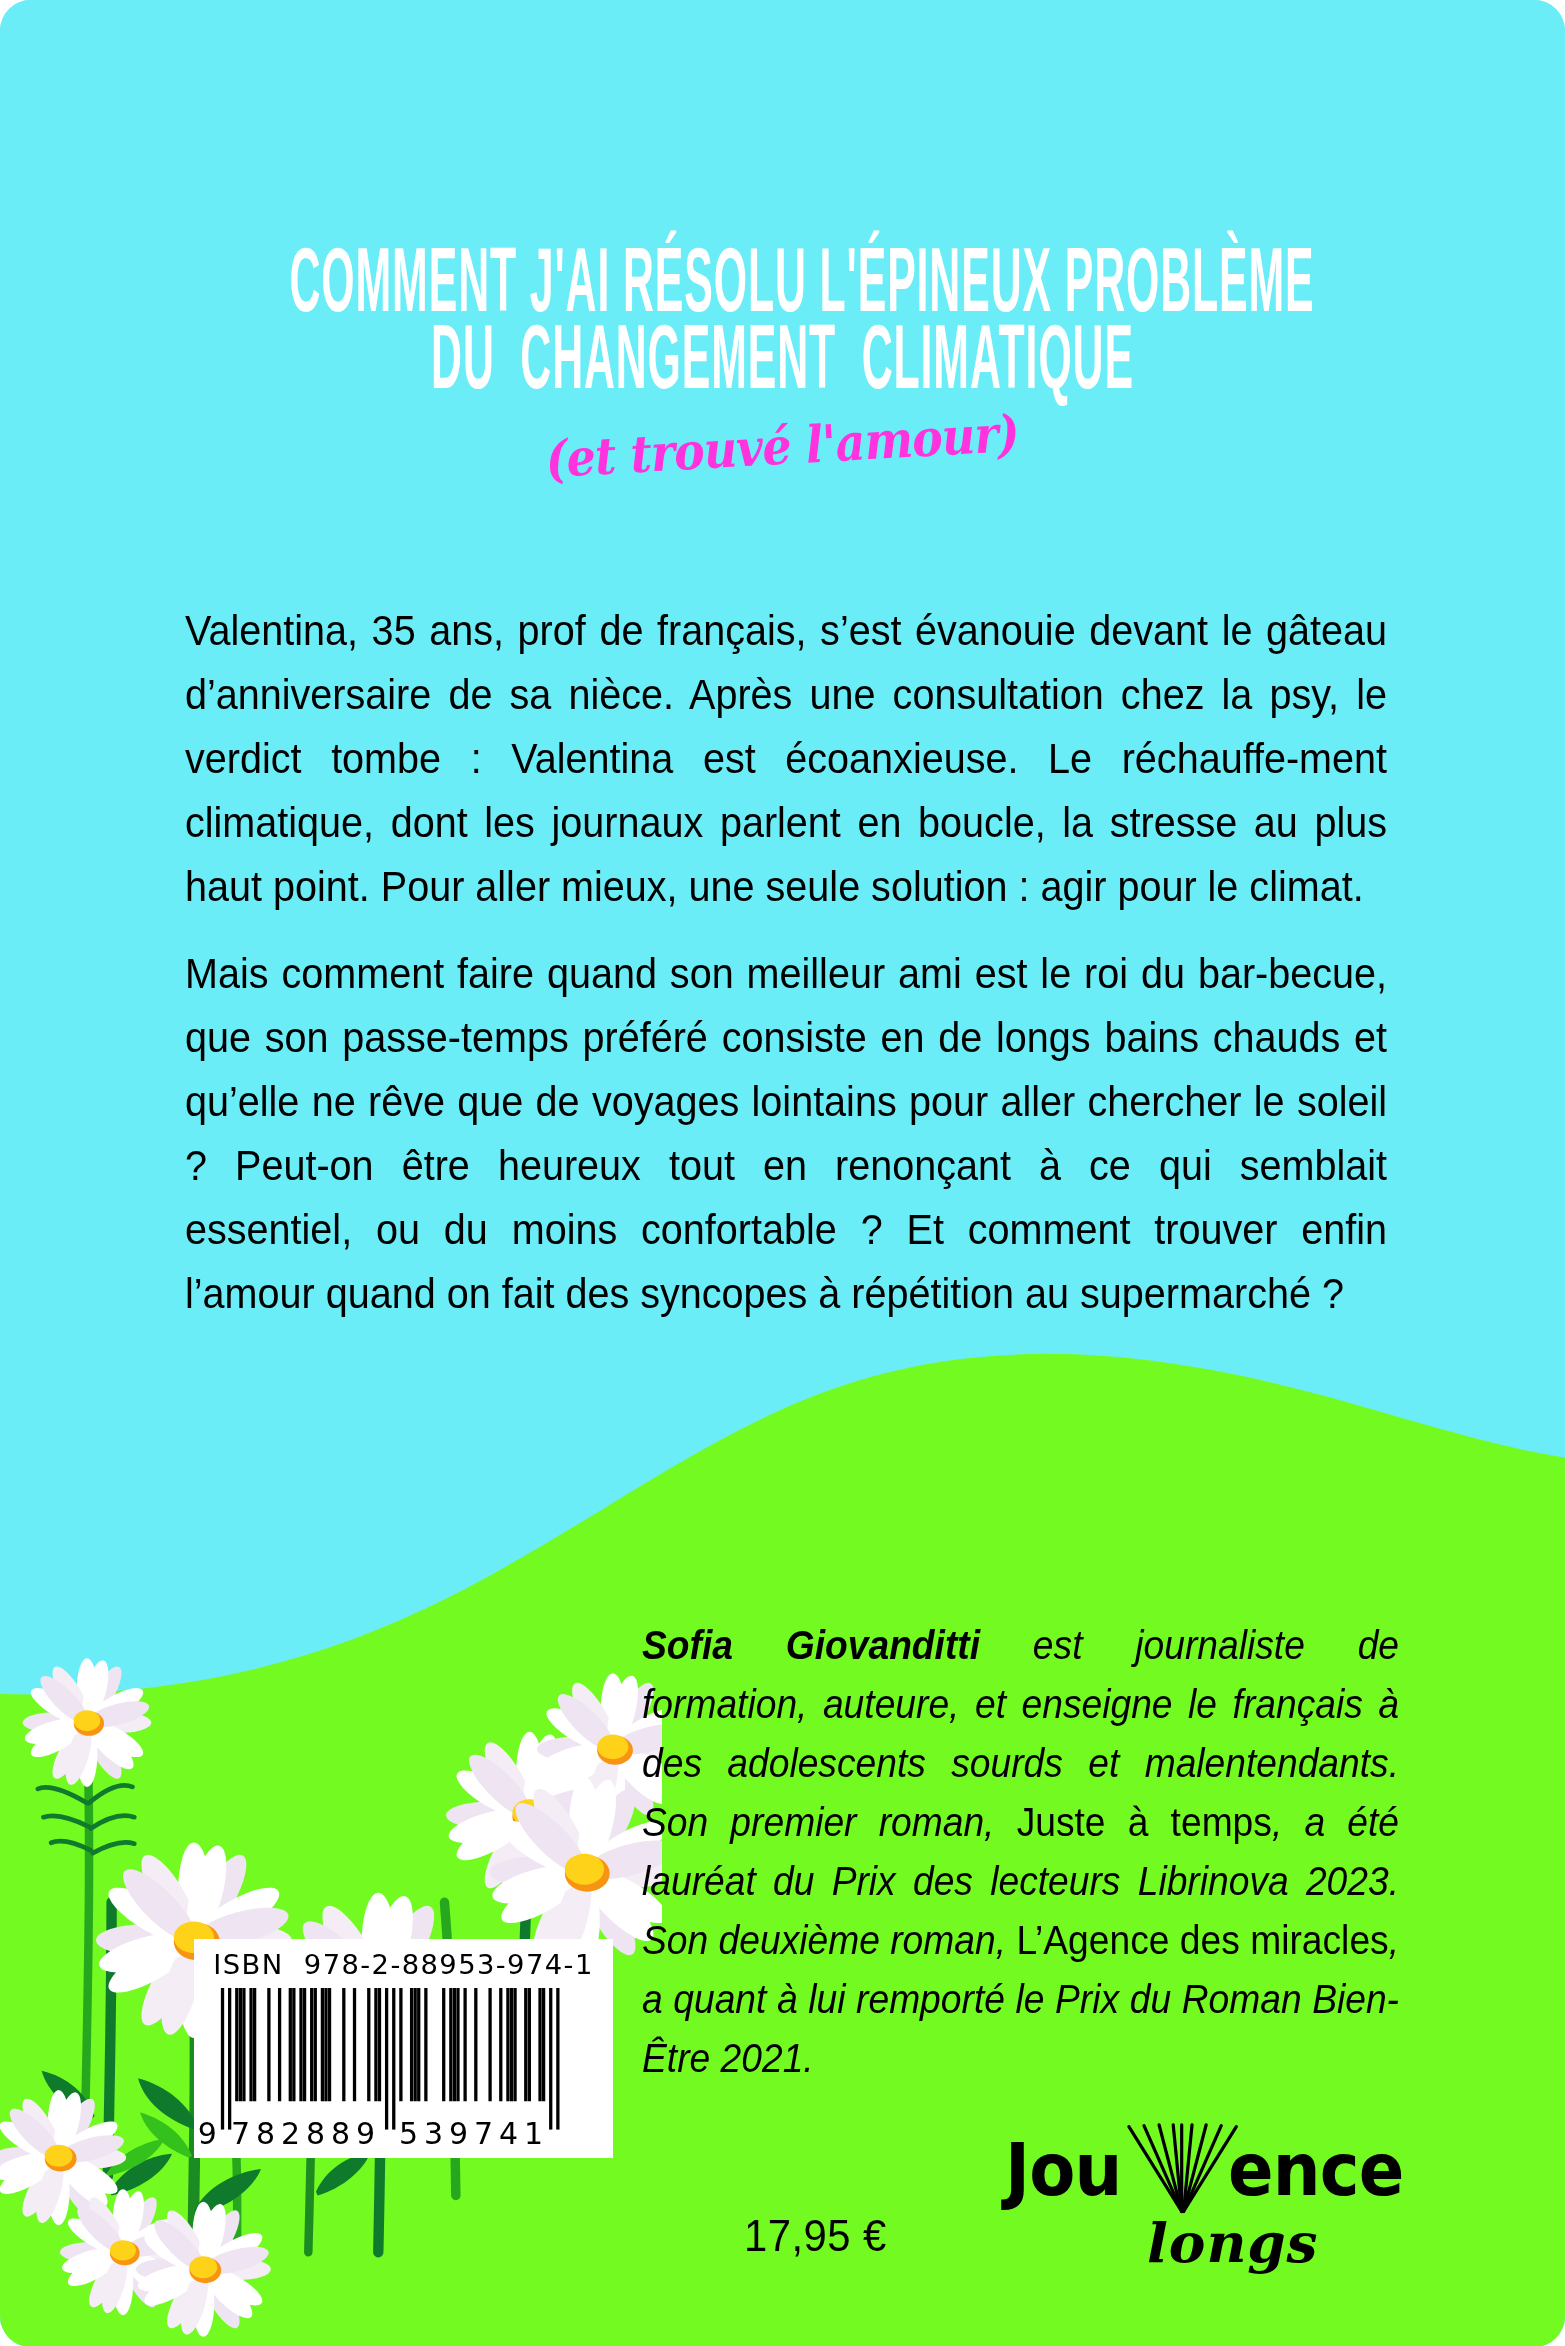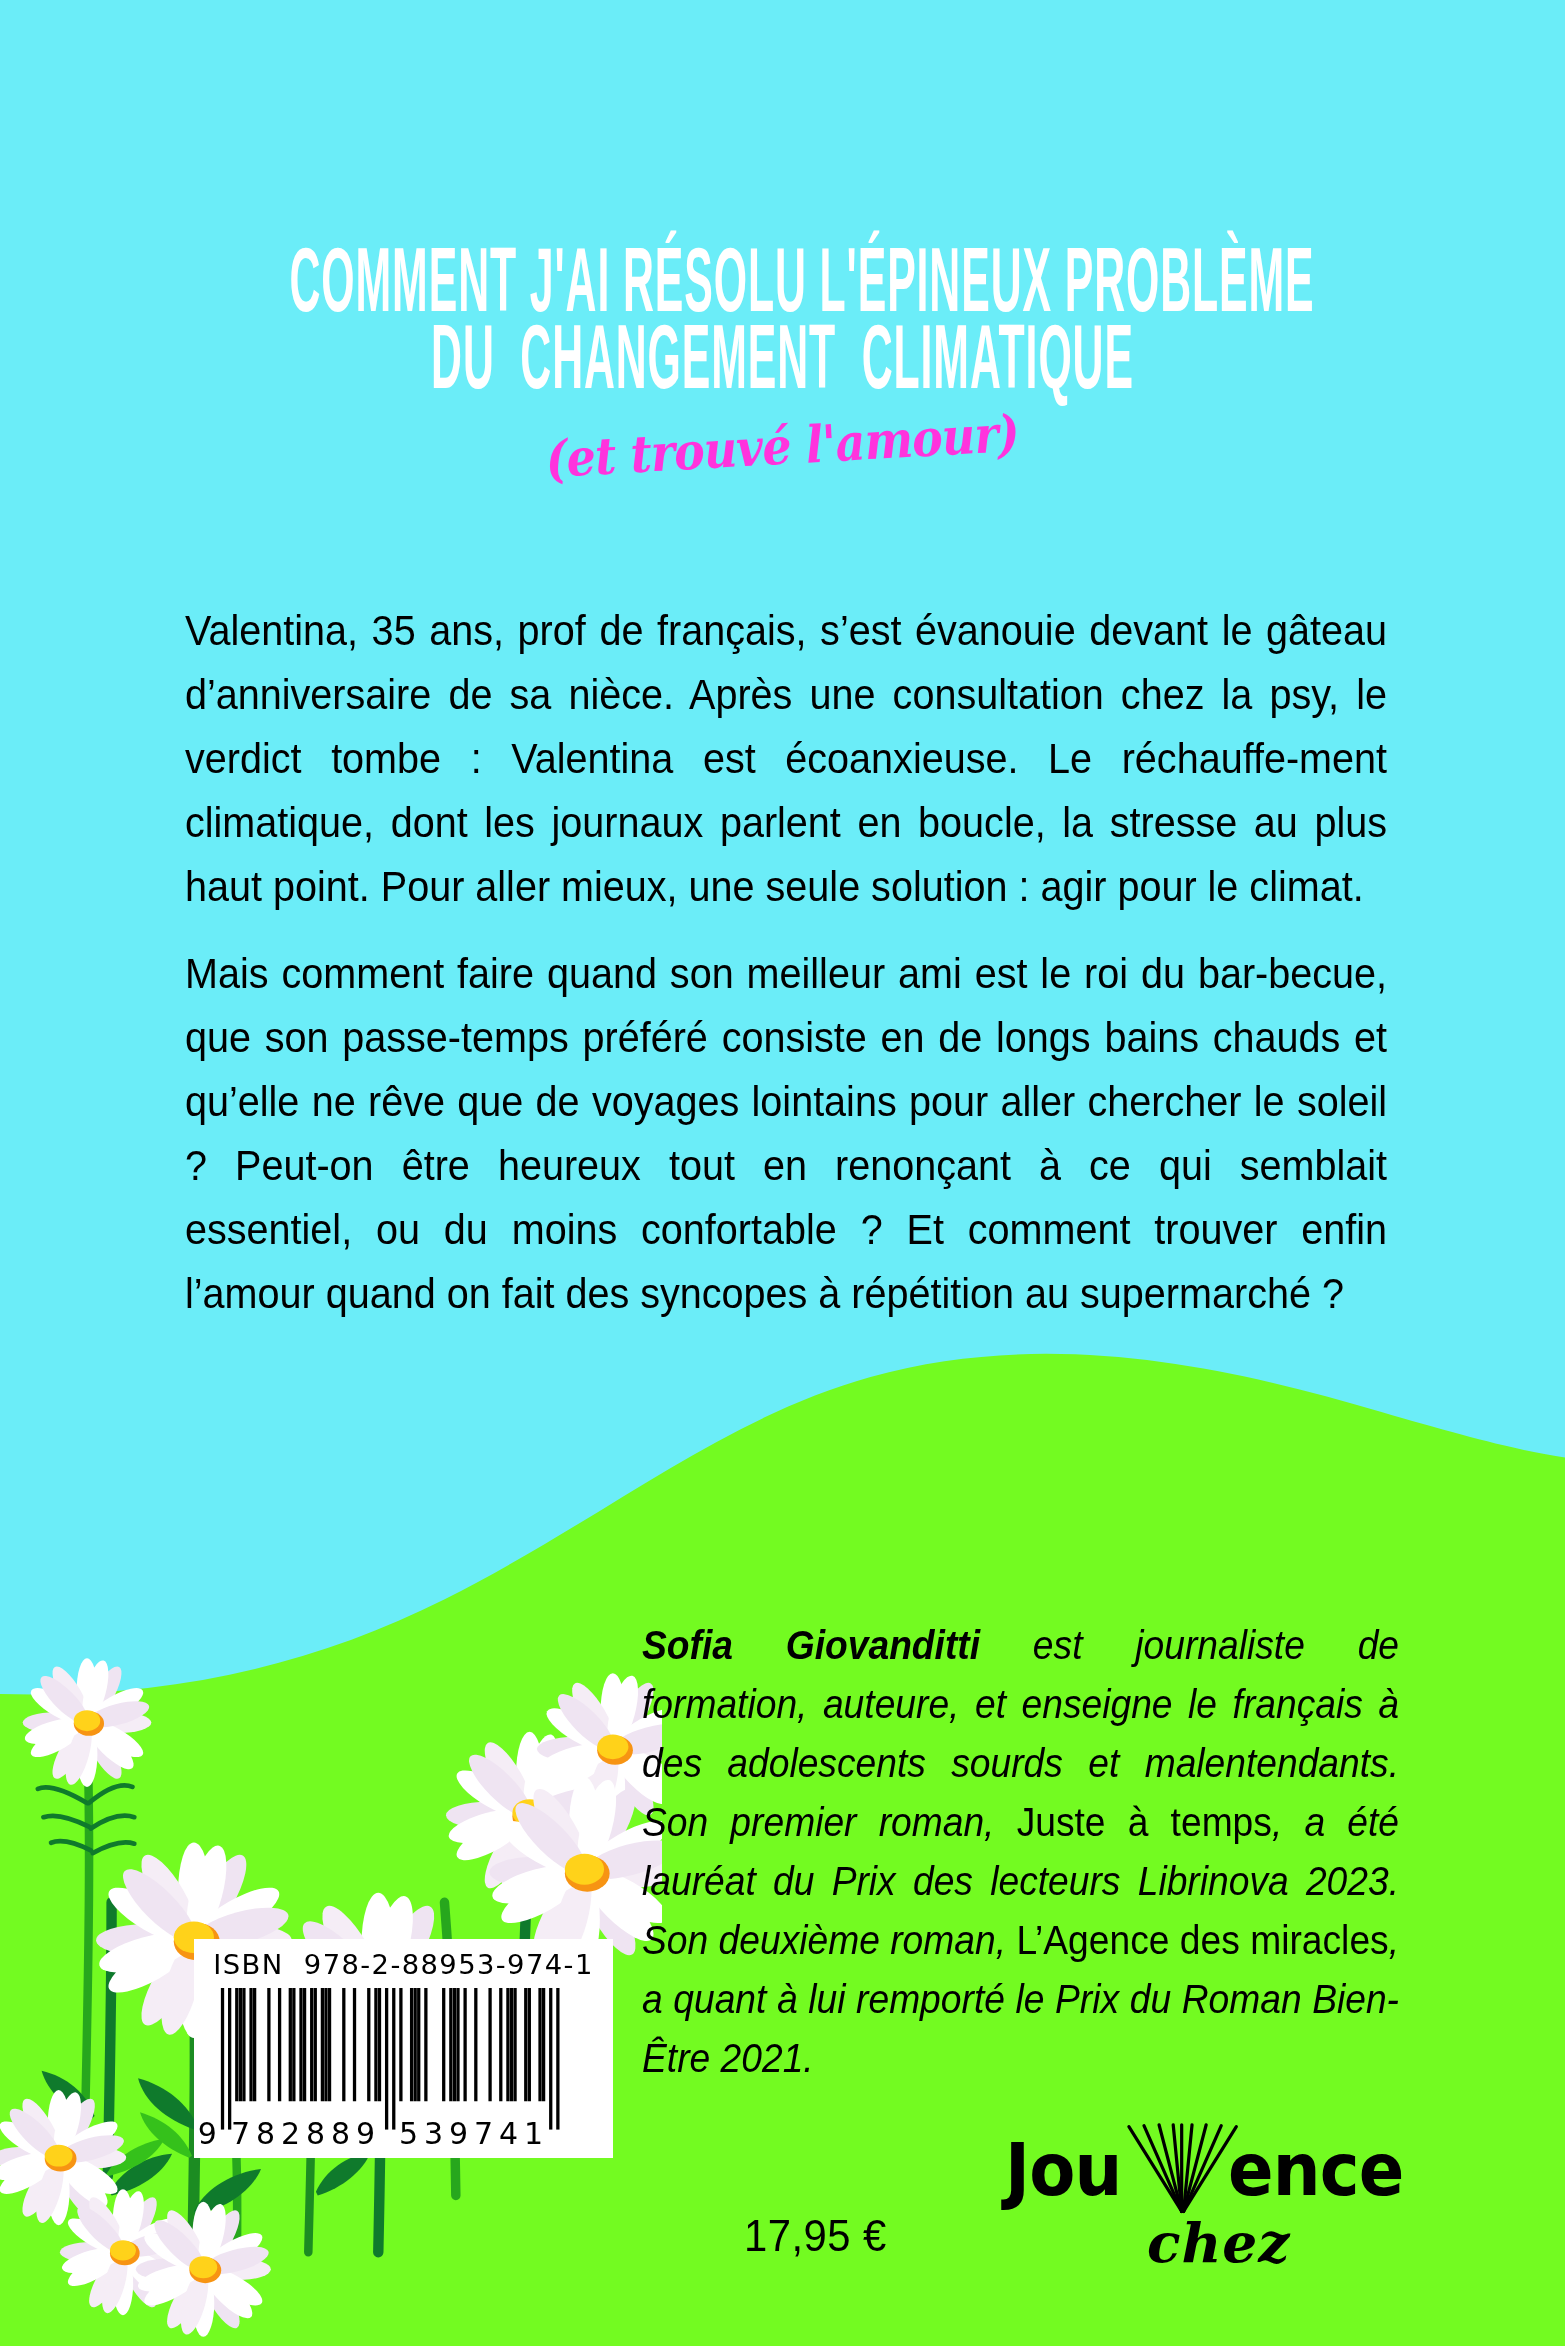--- a/index.html
+++ b/index.html
@@ -7,20 +7,21 @@
     padding: 0;
     background: #ffffff;
   }
   #cover {
     position: relative;
     width: 1565px;
     height: 2347px;
     overflow: hidden;
     background: #6BEDF8;
     font-family: "Liberation Sans", sans-serif;
+    border-radius: 31px;
   }
 
   
   #sky {
     position: absolute;
     inset: 0;
     background: #6BEDF8;
   }
   #green-wave {
     position: absolute;
@@ -318,21 +319,21 @@
         <path d="M 62 96 L 53 4"></path>
       </g>
       <g stroke="#000000" fill="none" stroke-width="3.4" stroke-linecap="round">
         <path d="M 64 96 L 120 6"></path>
         <path d="M 64 96 L 104 5"></path>
         <path d="M 64 96 L 88 4"></path>
         <path d="M 64 96 L 73 4"></path>
       </g>
       <path d="M 62 96 L 62 4" stroke="#000000" stroke-width="3.4" stroke-linecap="round"></path>
     </svg>
-    <span id="logo-sub">chez</span>
+    <span id="logo-sub">longs</span>
   </div>
 
   <div id="isbn-block">
     <div id="isbn-text">ISBN  978-2-88953-974-1</div>
     <svg id="barcode-svg" width="419" height="168" viewBox="0 0 443 178">
       <g fill="#000000" id="bars">
           <rect x="28.00" y="0" width="3.48" height="150"></rect>
           <rect x="35.56" y="0" width="3.48" height="150"></rect>
           <rect x="43.12" y="0" width="3.48" height="120"></rect>
           <rect x="46.90" y="0" width="3.48" height="120"></rect>

